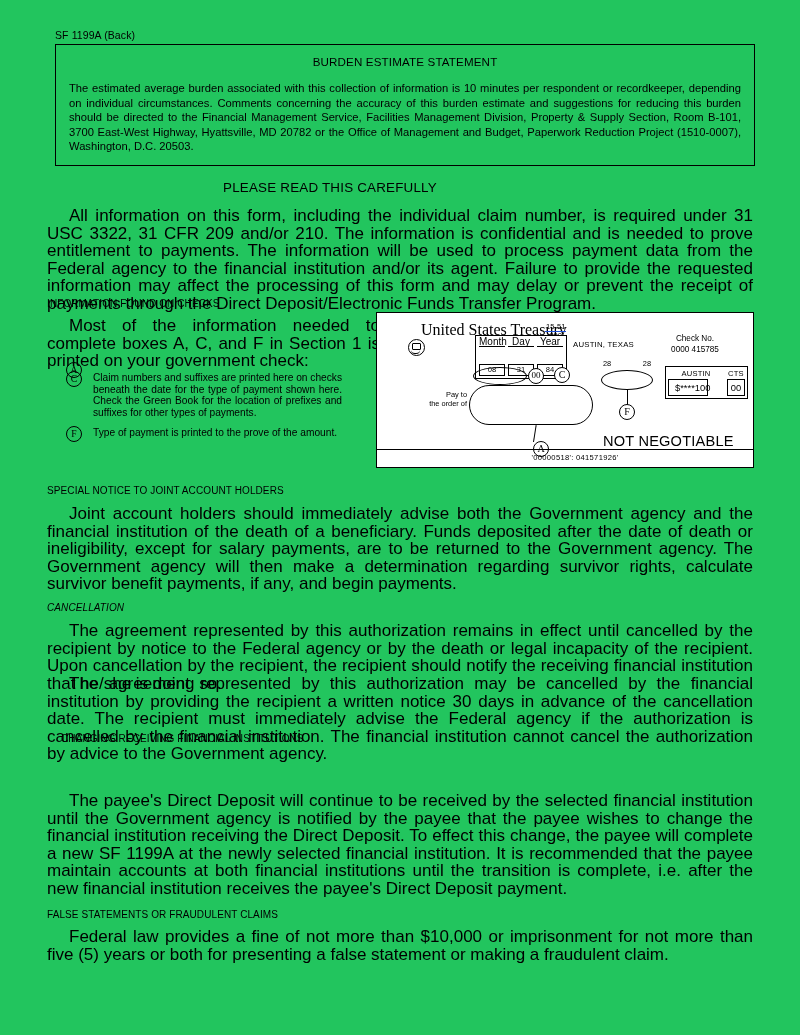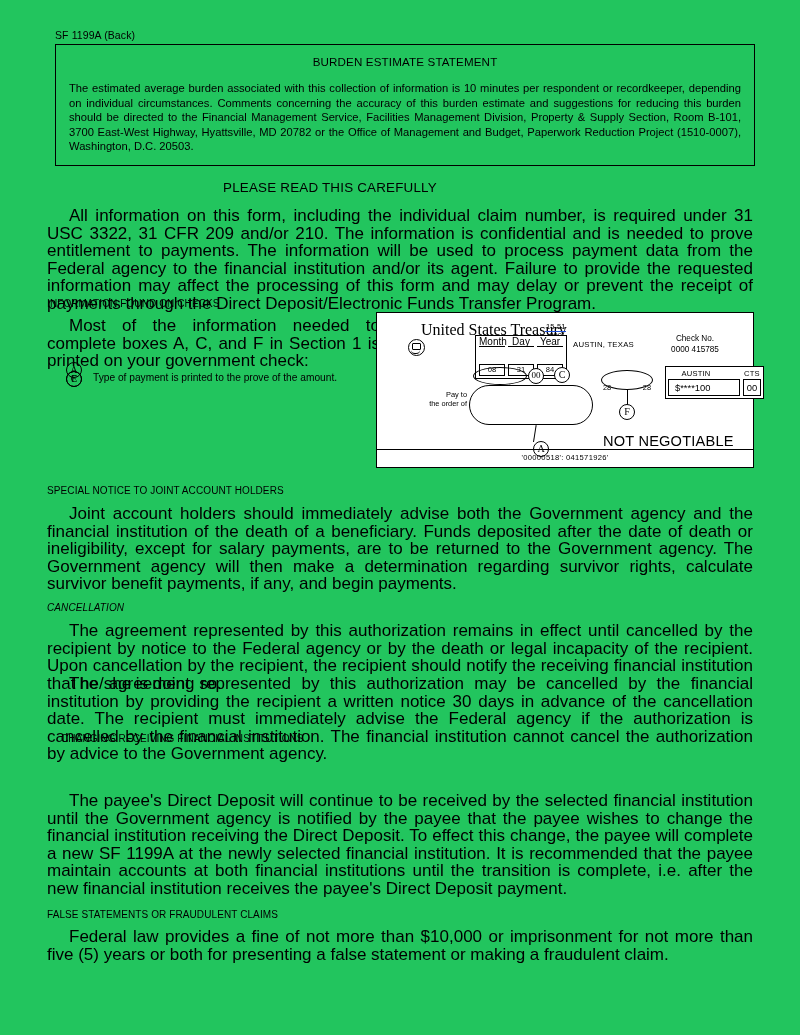--- a/index.html
+++ b/index.html
@@ -251,21 +251,20 @@
               transform: rotate(9deg); transform-origin: bottom center; }
 
   .ck-2828 {
     left: 224px; top: 46px;
     width: 52px;
     display: flex;
     justify-content: space-between;
     font-size: 7.4px;
     padding: 0 2px;
     box-sizing: border-box;
-    margin-top: 24px;
   }
 
   
   .ck-dollarbox {
     left: 288px; top: 53px;
     border: 1px solid #000;
     padding: 2px;
     display: flex;
     gap: 3px;
     background: #fff;
@@ -277,21 +276,21 @@
     line-height: 10px;
     letter-spacing: .2px;
   }
   .ck-dval {
     border: 1px solid #000;
     font-size: 9.4px;
     line-height: 15px;
     text-align: center;
     box-sizing: border-box;
   }
-  .ck-dval-main { width: 72px; text-align: left; padding-left: 6px; }
+  .ck-dval-main { width: 40px; text-align: left; padding-left: 6px; }
   .ck-dval-cts  { width: 18px; }
   .ck-dlabel-main { width: 56px; }
   .ck-dlabel-cts  { width: 18px; }
 
   .ck-checkno {
     left: 266px; top: 20px;
     width: 104px;
     text-align: center;
     font-size: 8.2px;
     line-height: 11px;
@@ -303,21 +302,21 @@
     letter-spacing: .2px;
   }
 
   .ck-micr-line {
     left: 0px; top: 136px;
     width: 376px;
     height: 0;
     border-top: 1px solid #000;
   }
   .ck-micr {
-    left: 0; top: 140px;
+    left: 10px; top: 140px;
     width: 376px;
     text-align: center;
     font-size: 7.6px;
     letter-spacing: .3px;
   }
 </style>
 </head>
 <body>
 
 <div id="page">
@@ -334,20 +333,21 @@
 
   <div class="sec-head" style="top:298px;">INFORMATION FOUND ON CHECKS</div>
   <div class="para narrow" style="top:317px;"><span class="indent"></span><span>Most of the information needed to complete boxes A, C, and F in Section 1 is printed on your government check:</span></div>
 
   <div class="notes">
     <div class="note">
       <span class="note-badge">A</span>
     </div>
     <div class="note">
       <span class="note-badge">C</span>
+      <span>Claim numbers and suffixes are printed here on checks beneath the date for the type of payment shown here. Check the Green Book for the location of prefixes and suffixes for other types of payments.</span>
     </div>
     <div class="note note-last">
       <span class="note-badge">F</span>
       <span>Type of payment is printed to the prove of the amount.</span>
     </div>
   </div>
 
   <div class="check-wrap">
     <div class="check-inner">
 

